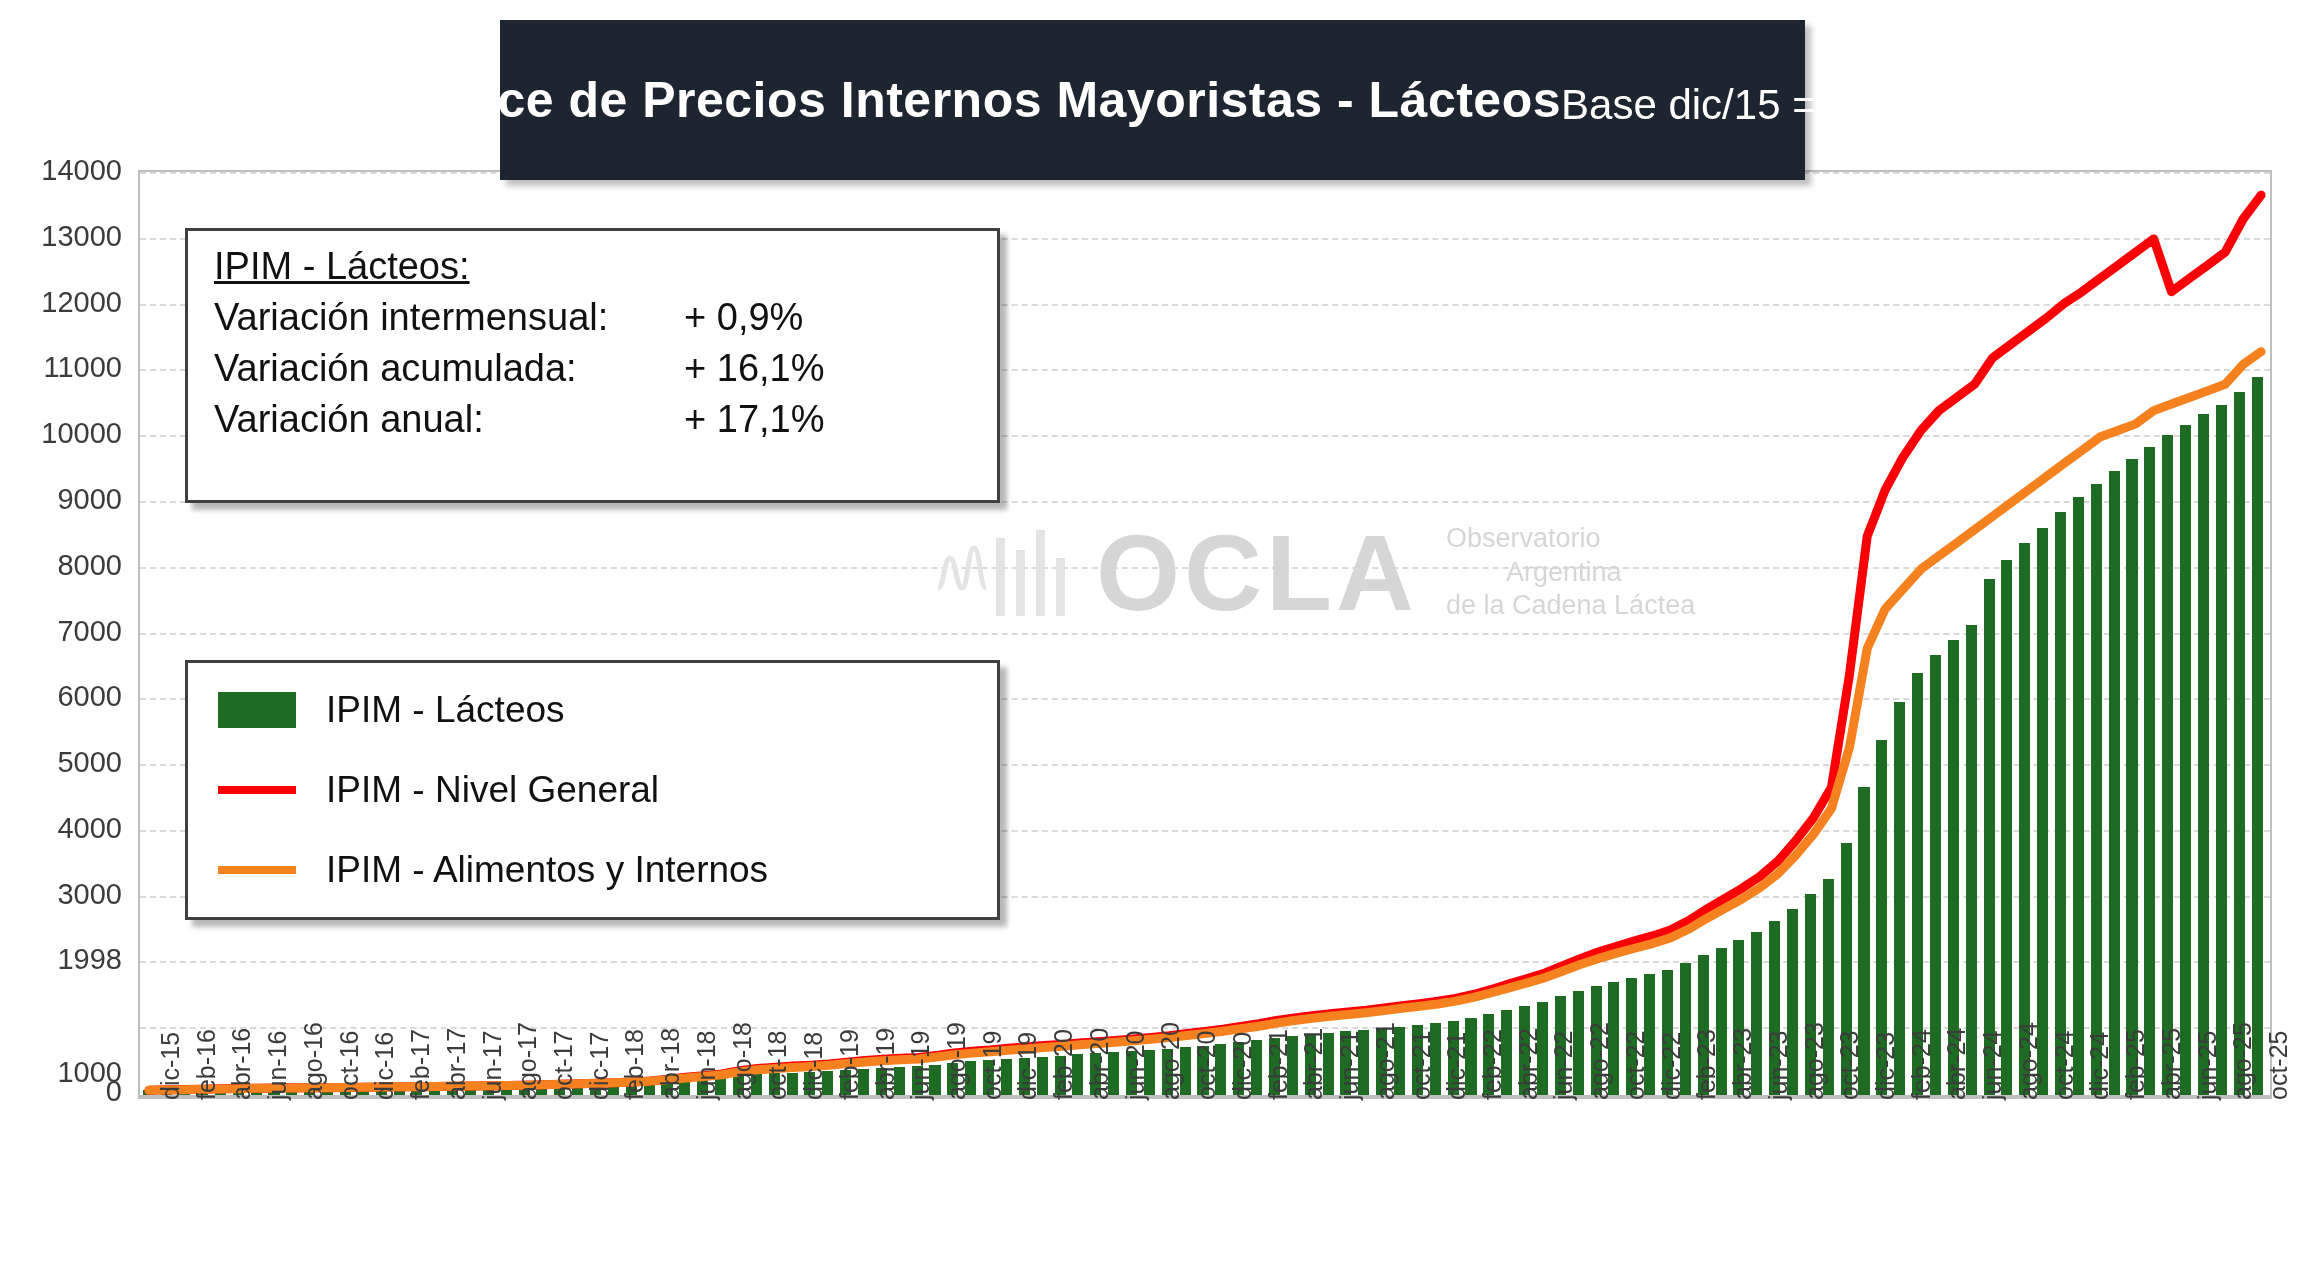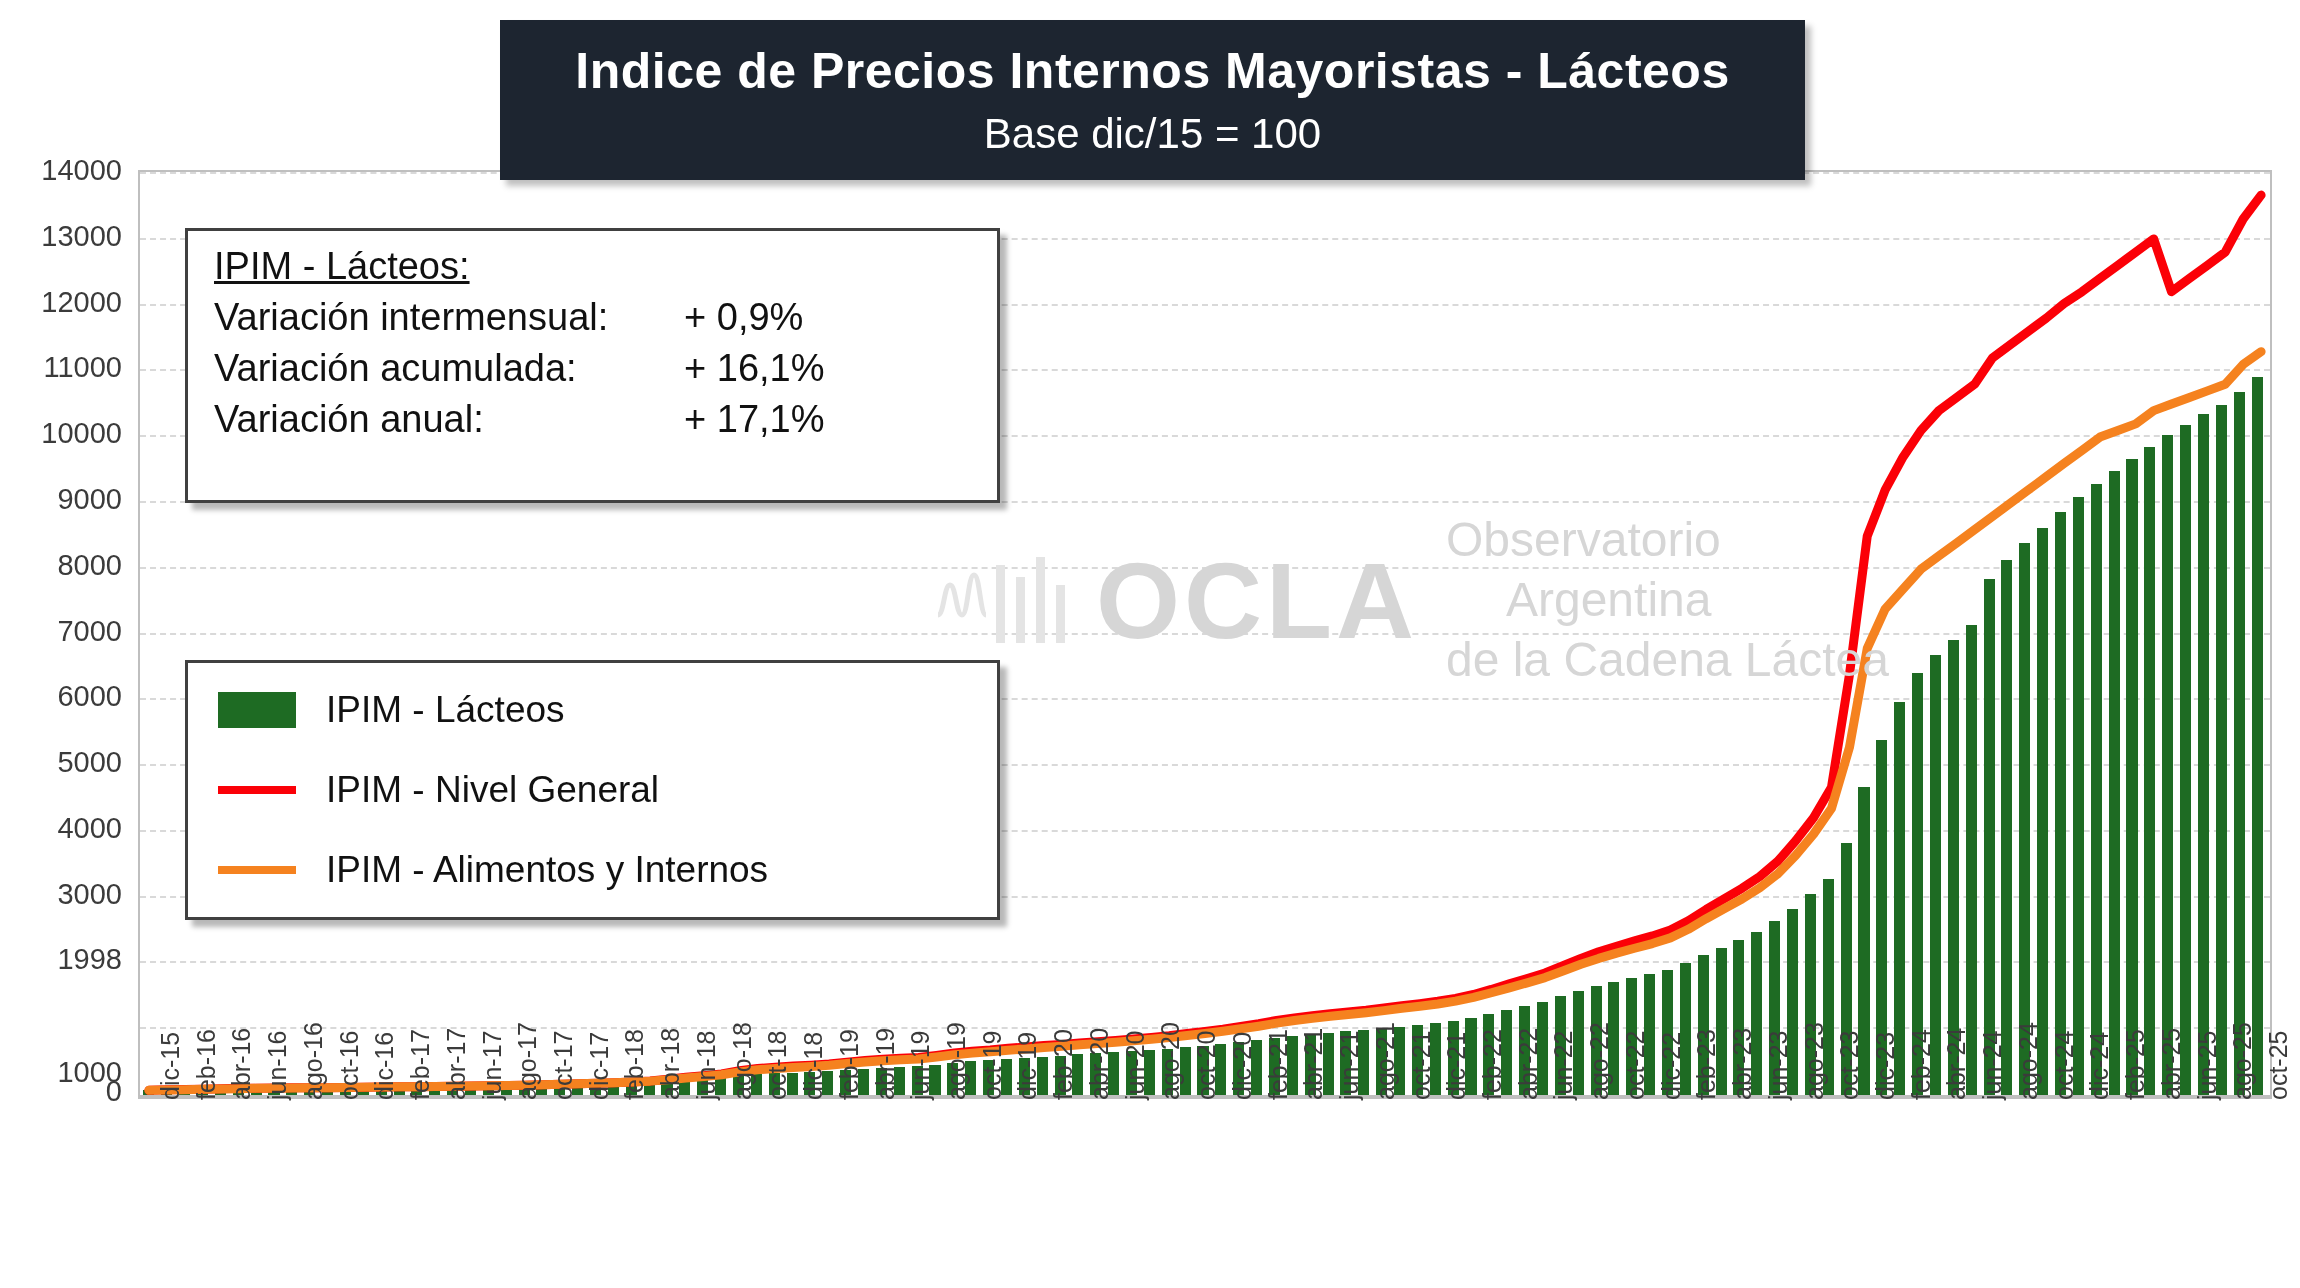--- a/index.html
+++ b/index.html
@@ -23,21 +23,21 @@
 
   
   .title-banner {
     position: absolute;
     left: 500px;
     top: 20px;
     width: 1305px;
     height: 160px;
     background: #1d2530;
     display: flex;
-    flex-direction: column;
+    flex-direction: row;
     align-items: center;
     justify-content: center;
     box-shadow: 6px 6px 6px rgba(0,0,0,0.25);
     z-index: 40;
   }
   .title-main {
     color: #ffffff;
     font-size: 50px;
     font-weight: bold;
     letter-spacing: 0.5px;
@@ -203,21 +203,21 @@
   }
   .wm-ocla {
     font-size: 108px;
     font-weight: bold;
     color: #d6d6d6;
     letter-spacing: 4px;
   }
   .wm-text {
     margin-left: 28px;
     color: #d6d6d6;
-    font-size: 48px;
+    font-size: 27px;
     line-height: 1.25;
   }
   .wm-icon {
     margin-right: 16px;
   }
 </style>
 </head>
 <body>
 
 <div id="root">

